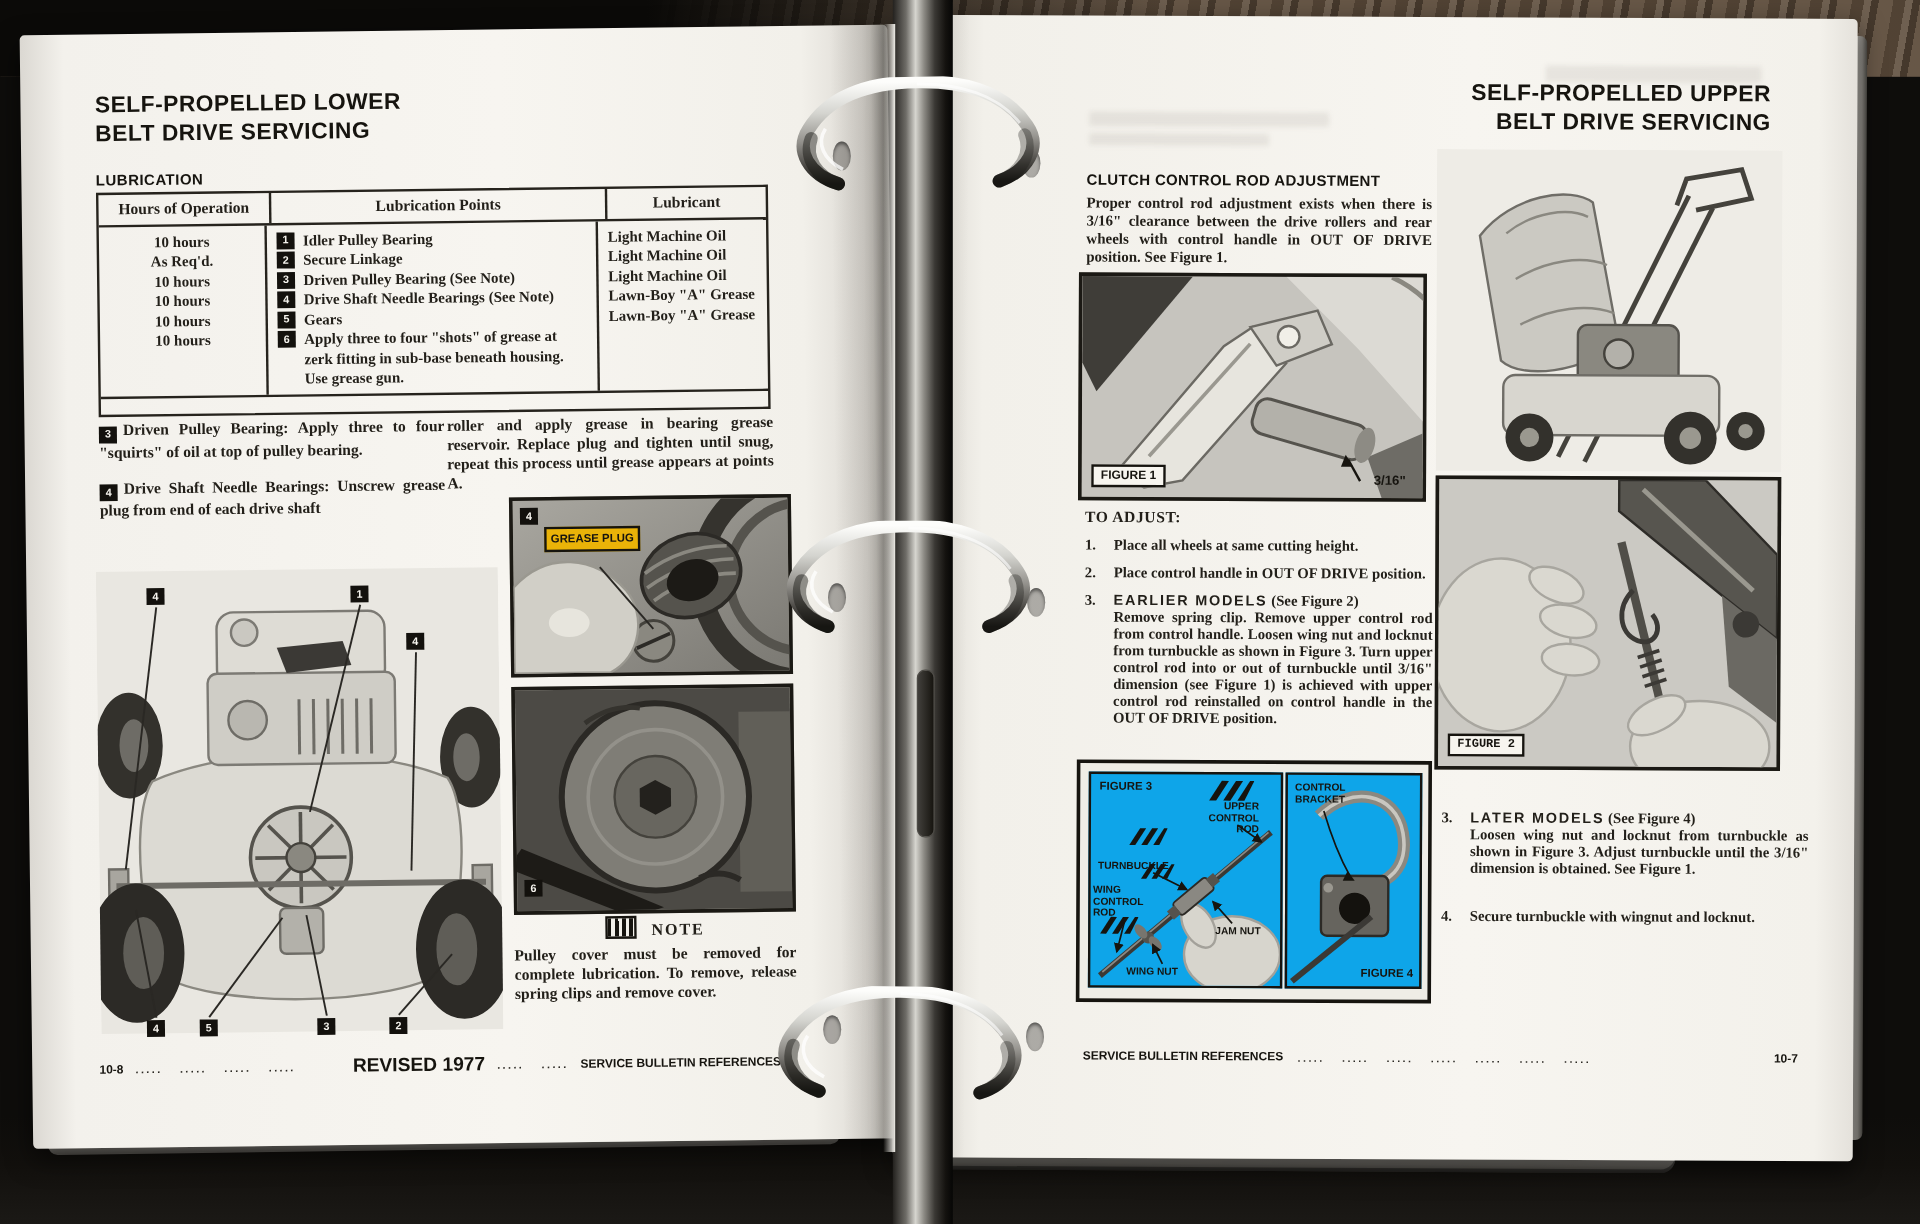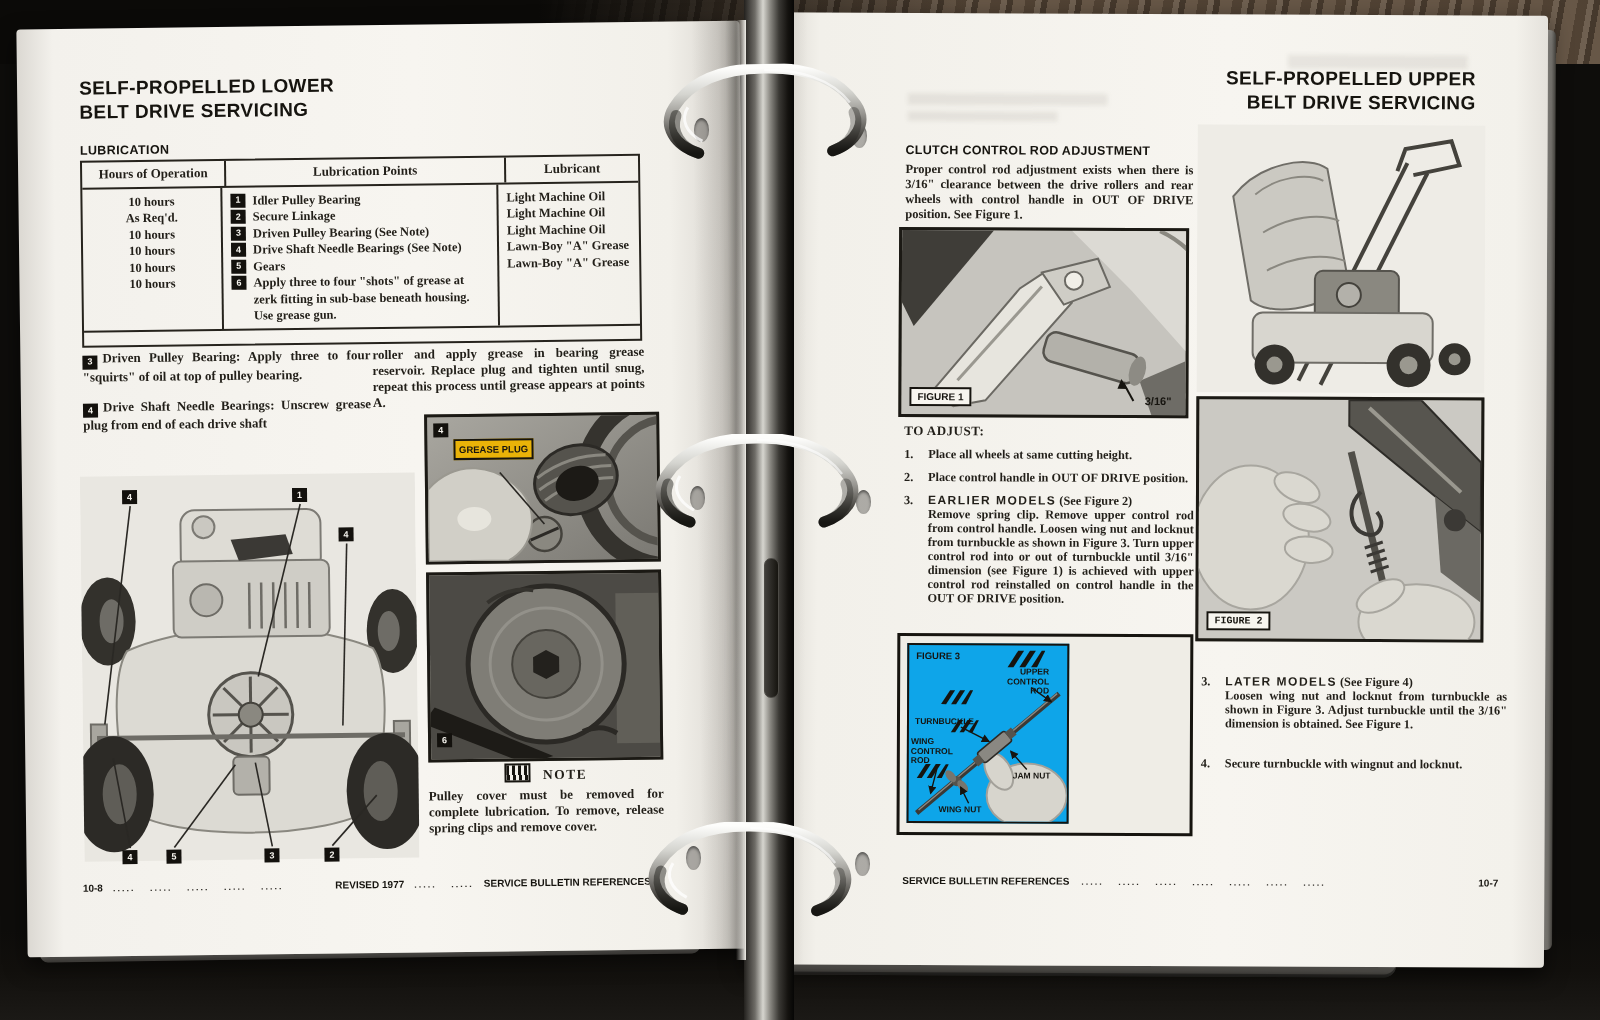--- a/index.html
+++ b/index.html
@@ -290,21 +290,21 @@
 
   <div class="abs" style="left:403px;top:740px;width:235px;text-align:center;">
     <span class="note-icon"></span>
     <span class="ser" style="font-size:13.5px;letter-spacing:1.5px;margin-left:8px;">NOTE</span>
   </div>
   <div class="abs para just" style="left:403px;top:764px;width:235px;">Pulley cover must be removed for complete lubrication.  To remove, release spring clips and remove cover.</div>
 
   <div class="abs" style="left:56px;top:854px;width:568px;display:flex;align-items:center;gap:10px;">
     <span class="sans" style="font-size:10px;">10-8</span>
     <span class="leader" style="flex:1;overflow:hidden;">.....  .....  .....  .....  .....</span>
-    <span class="sans" style="font-size:10px;padding-left:32px;">REVISED 1977</span>
+    <span class="sans" style="font-size:16px;padding-left:32px;">REVISED 1977</span>
     <span class="leader">.....  .....</span>
     <span class="sans" style="font-size:10px;">SERVICE BULLETIN REFERENCES</span>
   </div>
 
   <div class="abs" style="right:0;top:0;width:48px;height:100%;background:linear-gradient(90deg,rgba(0,0,0,0),rgba(45,40,34,.16) 70%,rgba(25,22,18,.42) 100%);"></div>
 </div>
 
 <div class="page rp">
 
   <div class="bleed" style="left:160px;top:80px;width:200px;height:12px;"></div>
@@ -394,20 +394,34 @@
           <line x1="60" y1="158" x2="52" y2="142"></line>
         </g>
       </svg>
       <div class="dlabel" style="left:7px;top:6px;font-size:9.5px;">FIGURE 3</div>
       <div class="dlabel" style="left:78px;top:22px;width:62px;text-align:right;">UPPER CONTROL ROD</div>
       <div class="dlabel" style="left:6px;top:72px;width:70px;">TURNBUCKLE</div>
       <div class="dlabel" style="left:2px;top:92px;width:48px;">WING CONTROL ROD</div>
       <div class="dlabel" style="left:104px;top:126px;width:50px;">JAM NUT</div>
       <div class="dlabel" style="left:30px;top:160px;width:60px;">WING NUT</div>
     </div>
+    <div class="panel" style="left:171px;top:7px;width:110px;height:176px;">
+      <svg width="110" height="176" viewBox="0 0 110 176" style="position:absolute;left:0;top:0;">
+        <path d="M26 34 C52 8 90 14 96 48 C101 76 84 94 60 90" fill="none" stroke="#8a8880" stroke-width="10"></path>
+        <path d="M26 34 C52 8 90 14 96 48 C101 76 84 94 60 90" fill="none" stroke="#c9c7c0" stroke-width="3"></path>
+        <rect x="28" y="84" width="56" height="50" rx="5" fill="#66645e" stroke="#2c2a26" stroke-width="2"></rect>
+        <circle cx="56" cy="111" r="13" fill="#14120e"></circle>
+        <line x1="4" y1="172" x2="70" y2="118" stroke="#3b3935" stroke-width="5"></line>
+        <circle cx="34" cy="94" r="4" fill="#9a9890"></circle>
+        <path d="M30 30 C36 50 44 70 52 84" fill="none" stroke="#16140f" stroke-width="1.4"></path>
+        <polygon points="50,80 56,88 46,88" fill="#16140f"></polygon>
+      </svg>
+      <div class="dlabel" style="left:6px;top:6px;width:58px;">CONTROL BRACKET</div>
+      <div class="dlabel" style="right:5px;bottom:6px;font-size:9.5px;">FIGURE 4</div>
+    </div>
   </div>
 
   <div class="abs" style="left:450px;top:110px;width:288px;height:268px;">
     <svg width="288" height="268" viewBox="0 0 288 268">
       <rect width="288" height="268" fill="#eeece6"></rect>
       <polyline points="200,46 208,24 254,16 262,40 216,50" fill="none" stroke="#44423c" stroke-width="4"></polyline>
       <line x1="102" y1="256" x2="210" y2="38" stroke="#44423c" stroke-width="4"></line>
       <line x1="124" y1="260" x2="230" y2="48" stroke="#44423c" stroke-width="4"></line>
       <path d="M36 72 C62 38 112 30 130 44 L152 160 C122 186 72 192 54 176 Z" fill="#cbc9c2" stroke="#6f6d67" stroke-width="2"></path>
       <path d="M58 70 C80 52 110 48 126 56" fill="none" stroke="#8a8880" stroke-width="2"></path>

